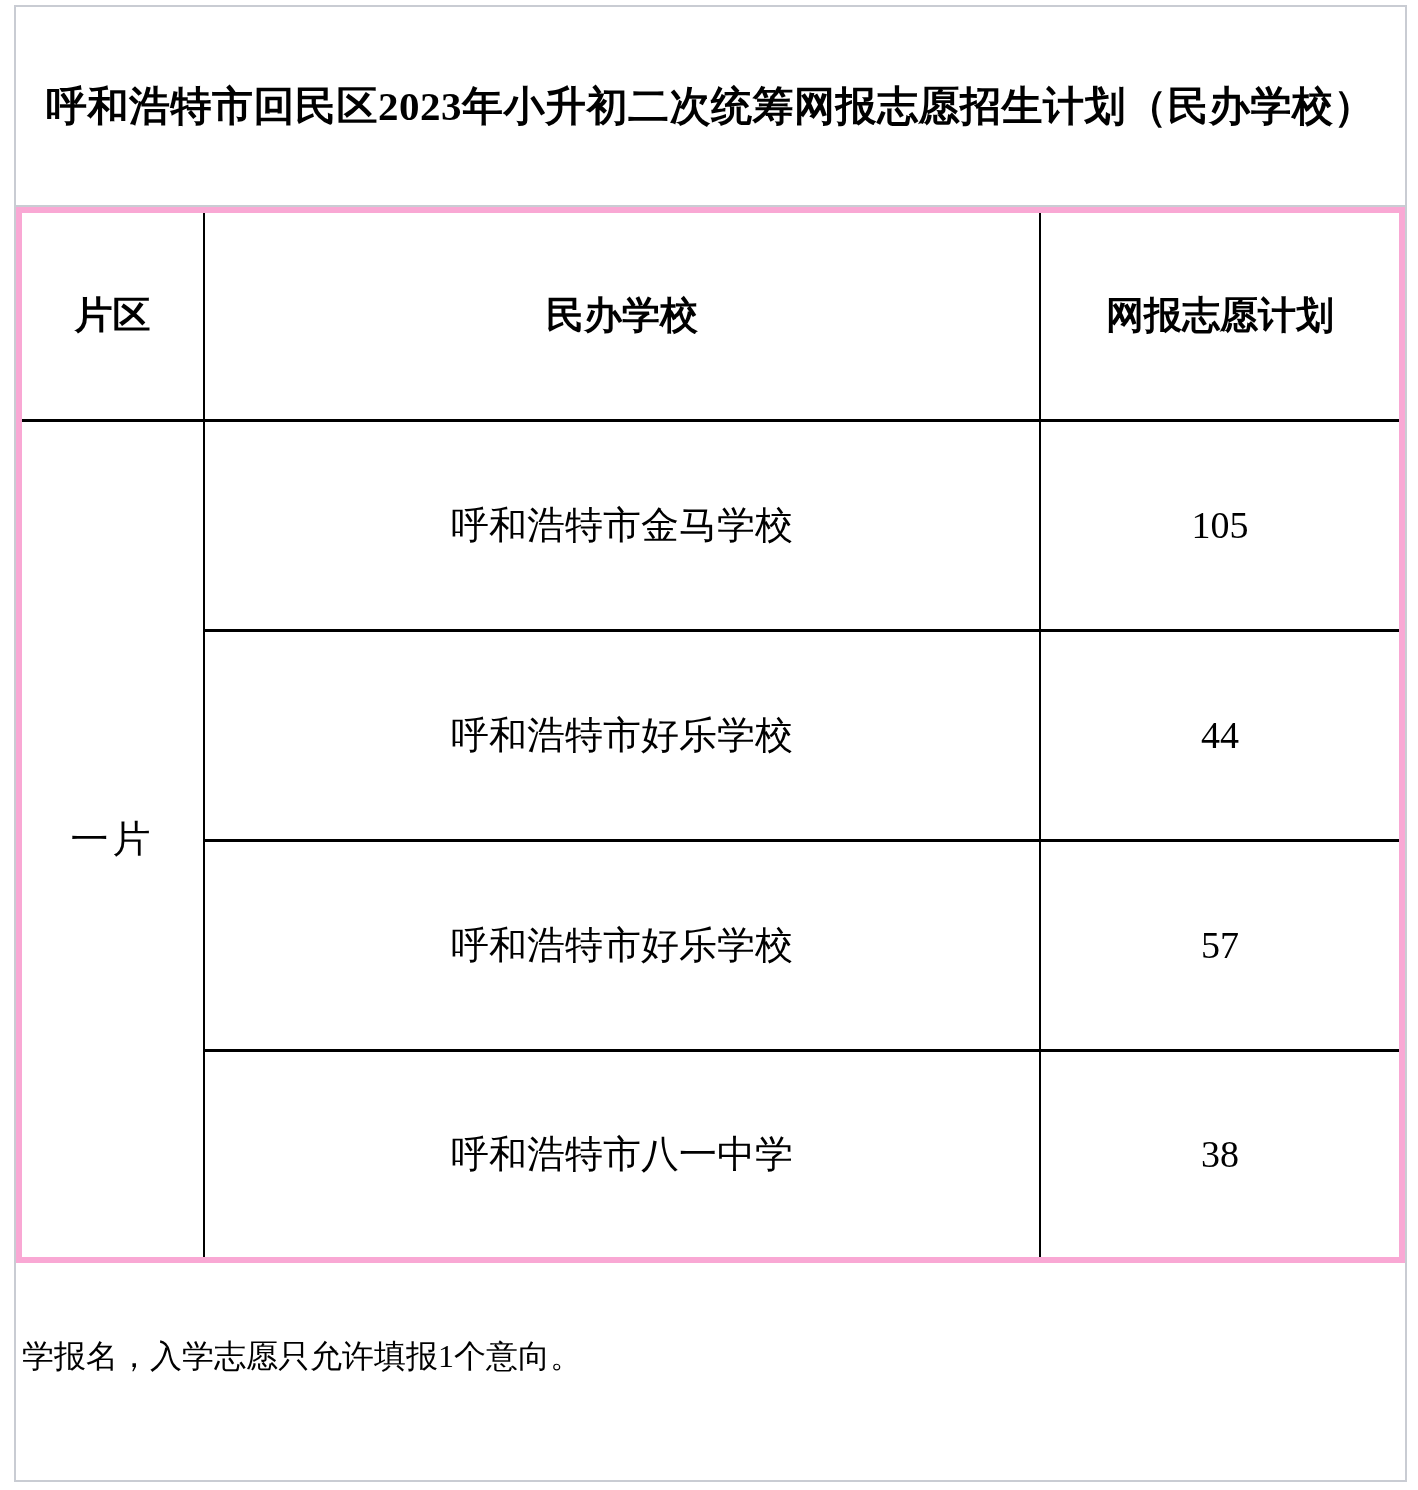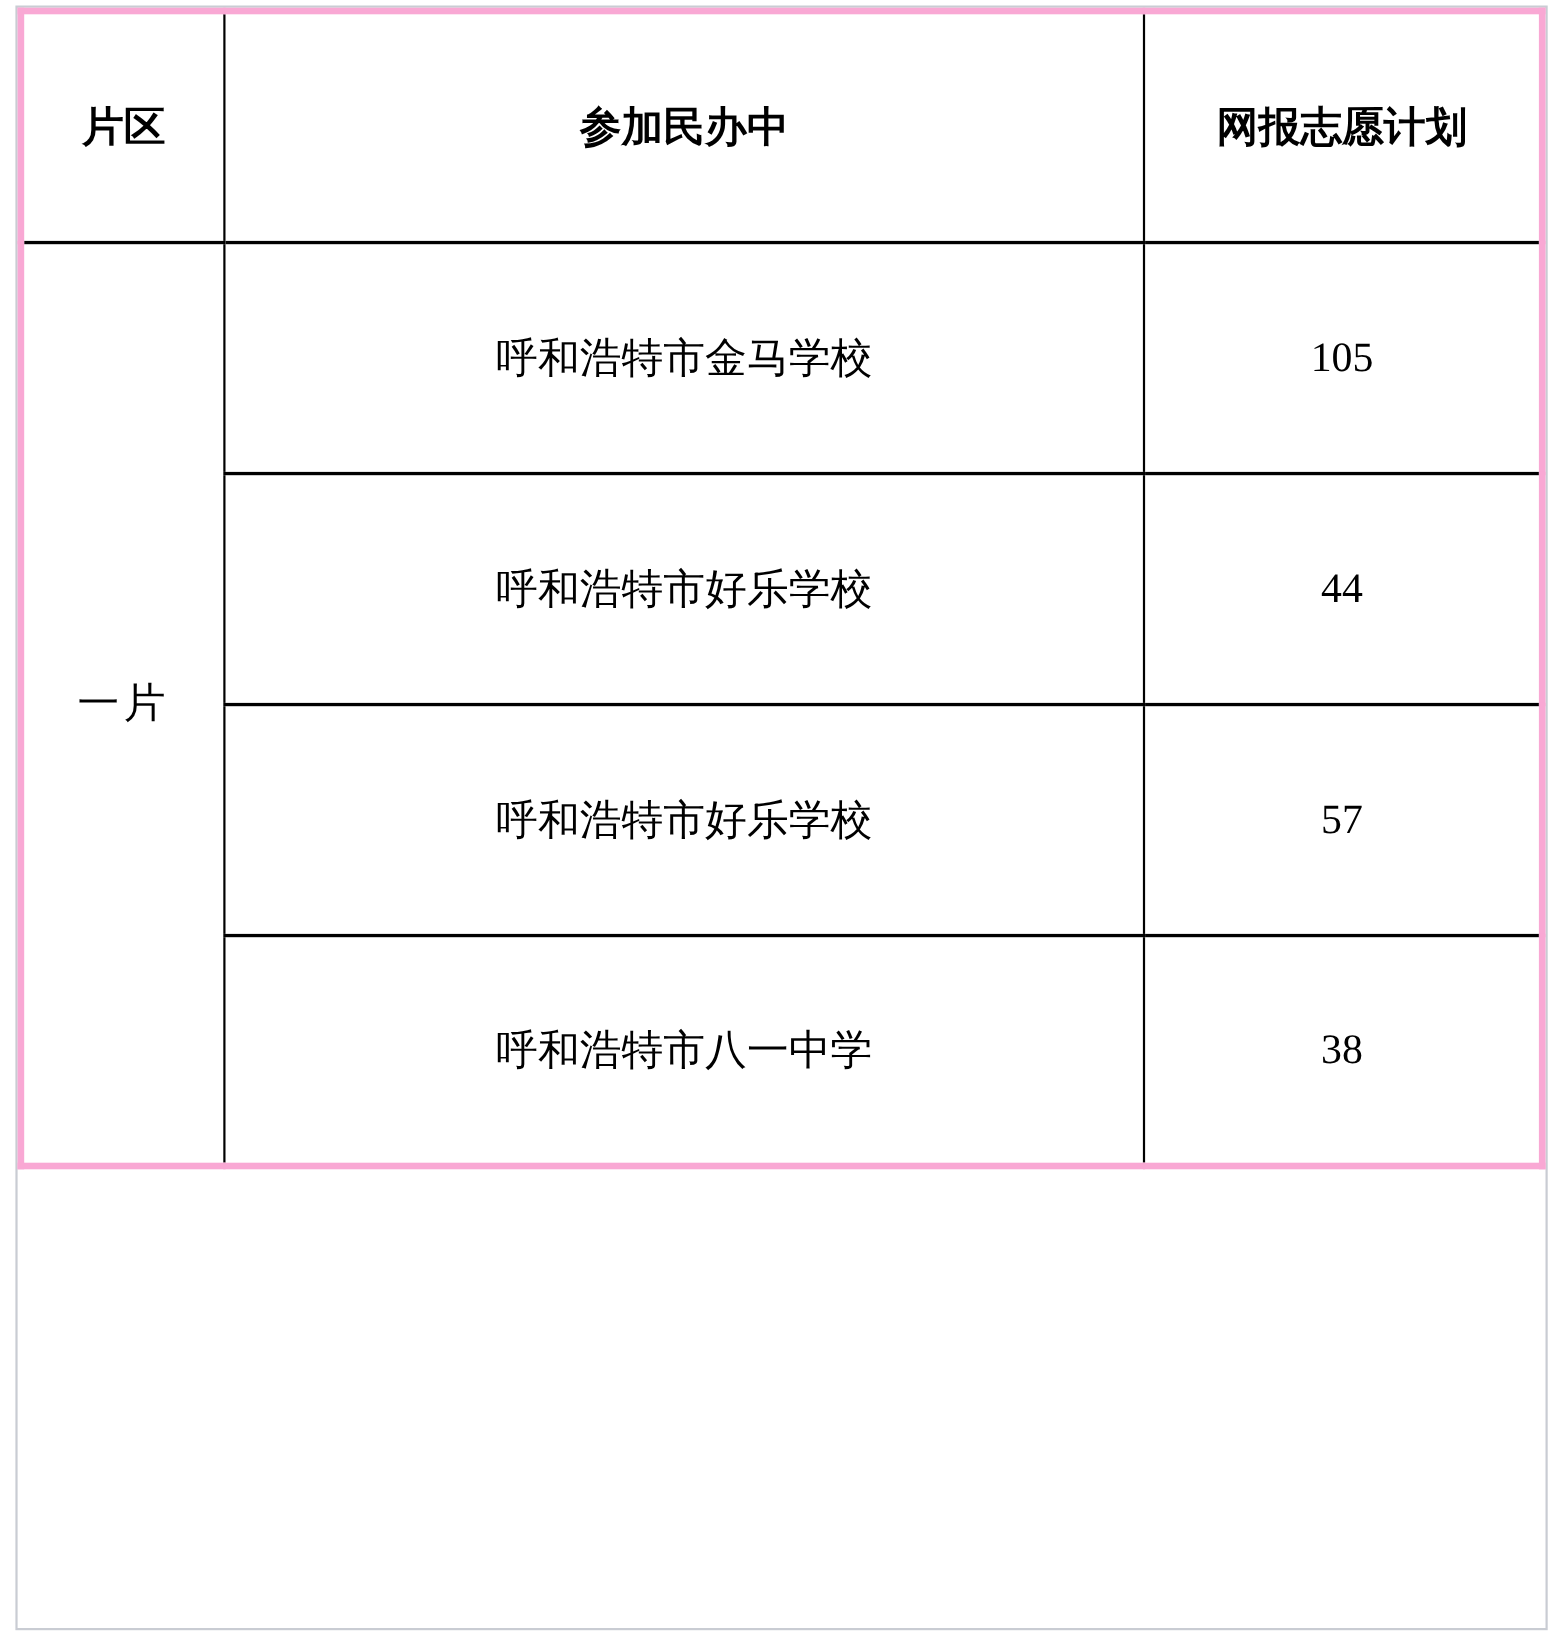--- a/index.html
+++ b/index.html
@@ -82,31 +82,34 @@
   }
   .note-line {
     white-space: nowrap;
   }
 </style>
 </head>
 <body>
 
 <div class="sheet">
 
+  <div class="title-block">
+    <h1 class="page-title">呼和浩特市回民区2023年小升初二次统筹网报志愿招生计划（民办学校）</h1>
+  </div>
 
   <table class="plan-table">
     <colgroup>
       <col style="width:185px">
       <col style="width:836px">
       <col>
     </colgroup>
     <thead>
       <tr>
         <th>片区</th>
-        <th>参加民办中</th>
+        <th>民办学校</th>
         <th>网报志愿计划</th>
       </tr>
     </thead>
     <tbody>
       <tr>
         <td class="district-cell" rowspan="4">一片</td>
         <td class="school-cell">呼和浩特市金马学校</td>
         <td class="plan-cell">105</td>
       </tr>
       <tr>
@@ -118,15 +121,16 @@
         <td class="plan-cell">57</td>
       </tr>
       <tr>
         <td class="school-cell">呼和浩特市八一中学</td>
         <td class="plan-cell">38</td>
       </tr>
     </tbody>
   </table>
 
   <div class="note-block">
+    <div class="note-line">学报名，入学志愿只允许填报1个意向。</div>
   </div>
 
 </div>
 
 </body></html>

